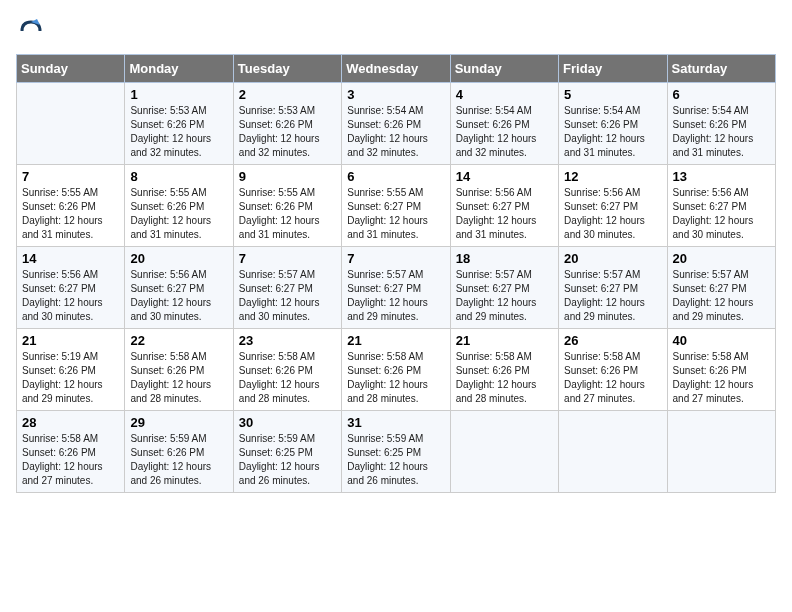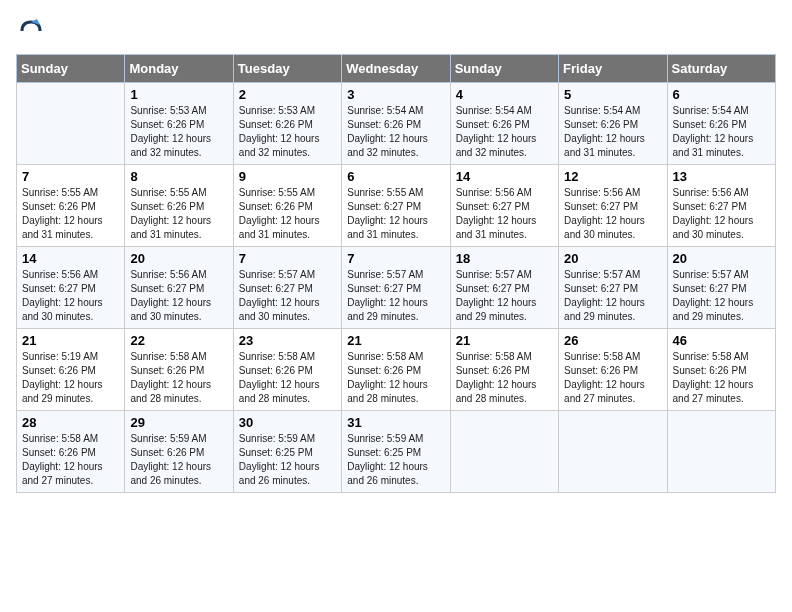--- a/index.html
+++ b/index.html
@@ -312,21 +312,21 @@
 and 28 minutes.</div>
         </td>
         <td>
           <span class="day-number">26</span>
           <div class="day-info">Sunrise: 5:58 AM
 Sunset: 6:26 PM
 Daylight: 12 hours
 and 27 minutes.</div>
         </td>
         <td>
-          <span class="day-number">46</span>
+          <span class="day-number">40</span>
           <div class="day-info">Sunrise: 5:58 AM
 Sunset: 6:26 PM
 Daylight: 12 hours
 and 27 minutes.</div>
         </td>
       </tr>
       <tr>
         <td>
           <span class="day-number">28</span>
           <div class="day-info">Sunrise: 5:58 AM

